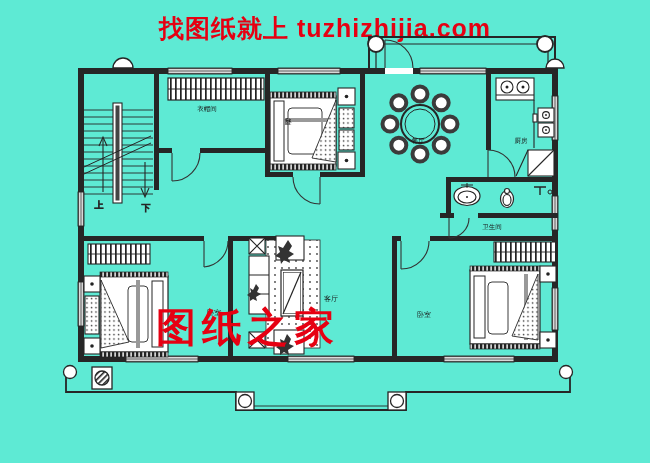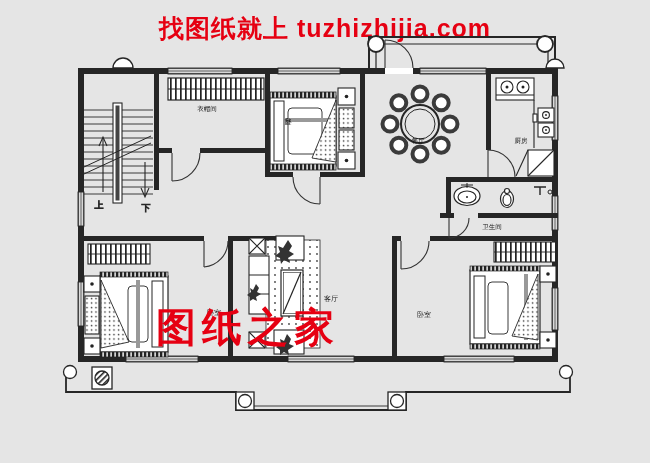--- a/index.html
+++ b/index.html
@@ -1,16 +1,16 @@
 <!DOCTYPE html>
 <html><head>
 <meta charset="utf-8">
 <style>
   html,body{margin:0;padding:0;background:#ffffff;}
-  .page{position:relative;width:650px;height:463px;background:#e5e5e5;overflow:hidden;
+  .page{position:relative;width:650px;height:463px;background:#5eead4;overflow:hidden;
         font-family:"Liberation Sans","DejaVu Sans",sans-serif;}
   .banner{position:absolute;top:12px;left:0;width:650px;text-align:center;
           font-size:25px;font-weight:bold;color:#e60012;letter-spacing:1px;white-space:nowrap;}
   .watermark{position:absolute;left:156px;top:300px;font-size:40px;font-weight:bold;
              color:#e60012;letter-spacing:6px;white-space:nowrap;z-index:5;}
   svg{position:absolute;top:0;left:0;}
   svg text{font-family:"Liberation Sans","DejaVu Sans",sans-serif;fill:#1a1a1a;}
   .lbl{font-size:7px;}
   .lbl-s{font-size:6.5px;}
   .lbl-ud{font-size:9px;}

